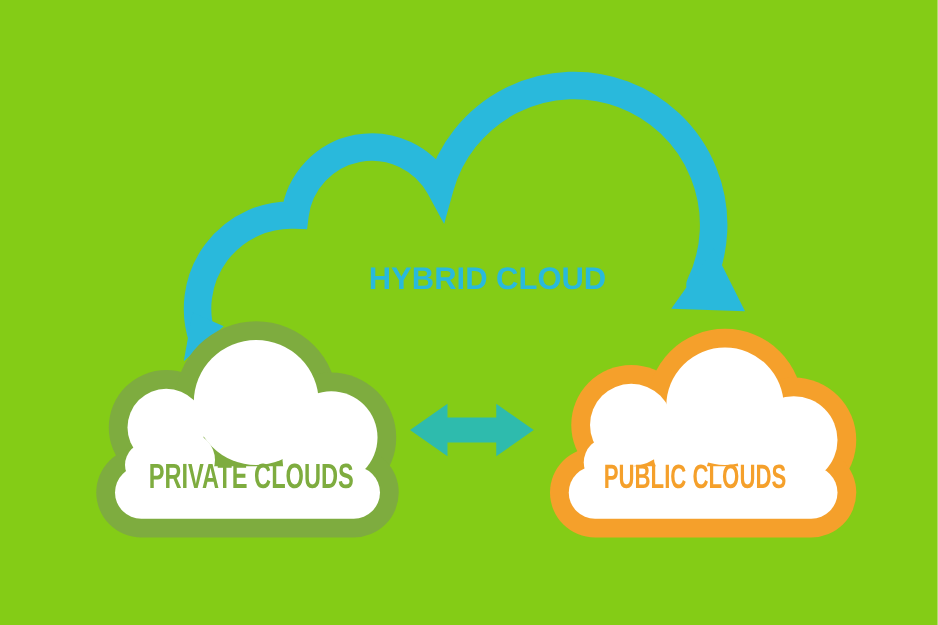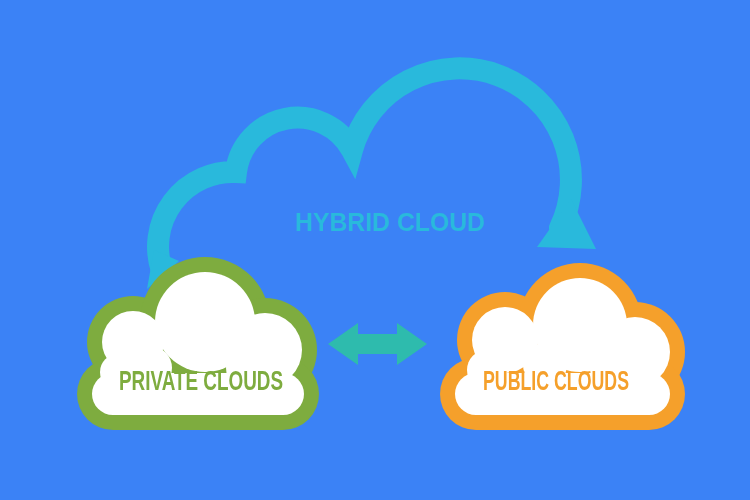--- a/index.html
+++ b/index.html
@@ -4,21 +4,21 @@
   <style>
     html, body { margin: 0; padding: 0; }
     body {
       font-family: "Liberation Sans", sans-serif;
       background: #ffffff;
     }
     .stage {
       position: relative;
       width: 750px;
       height: 500px;
-      background: #3b82f6;
+      background: #84cc16;
       overflow: hidden;
     }
     .diagram-svg { display: block; width: 750px; height: 500px; }
     .cloud-label {
       font-family: "Liberation Sans", sans-serif;
       font-weight: 700;
     }
   </style>
 </head>
 <body>

